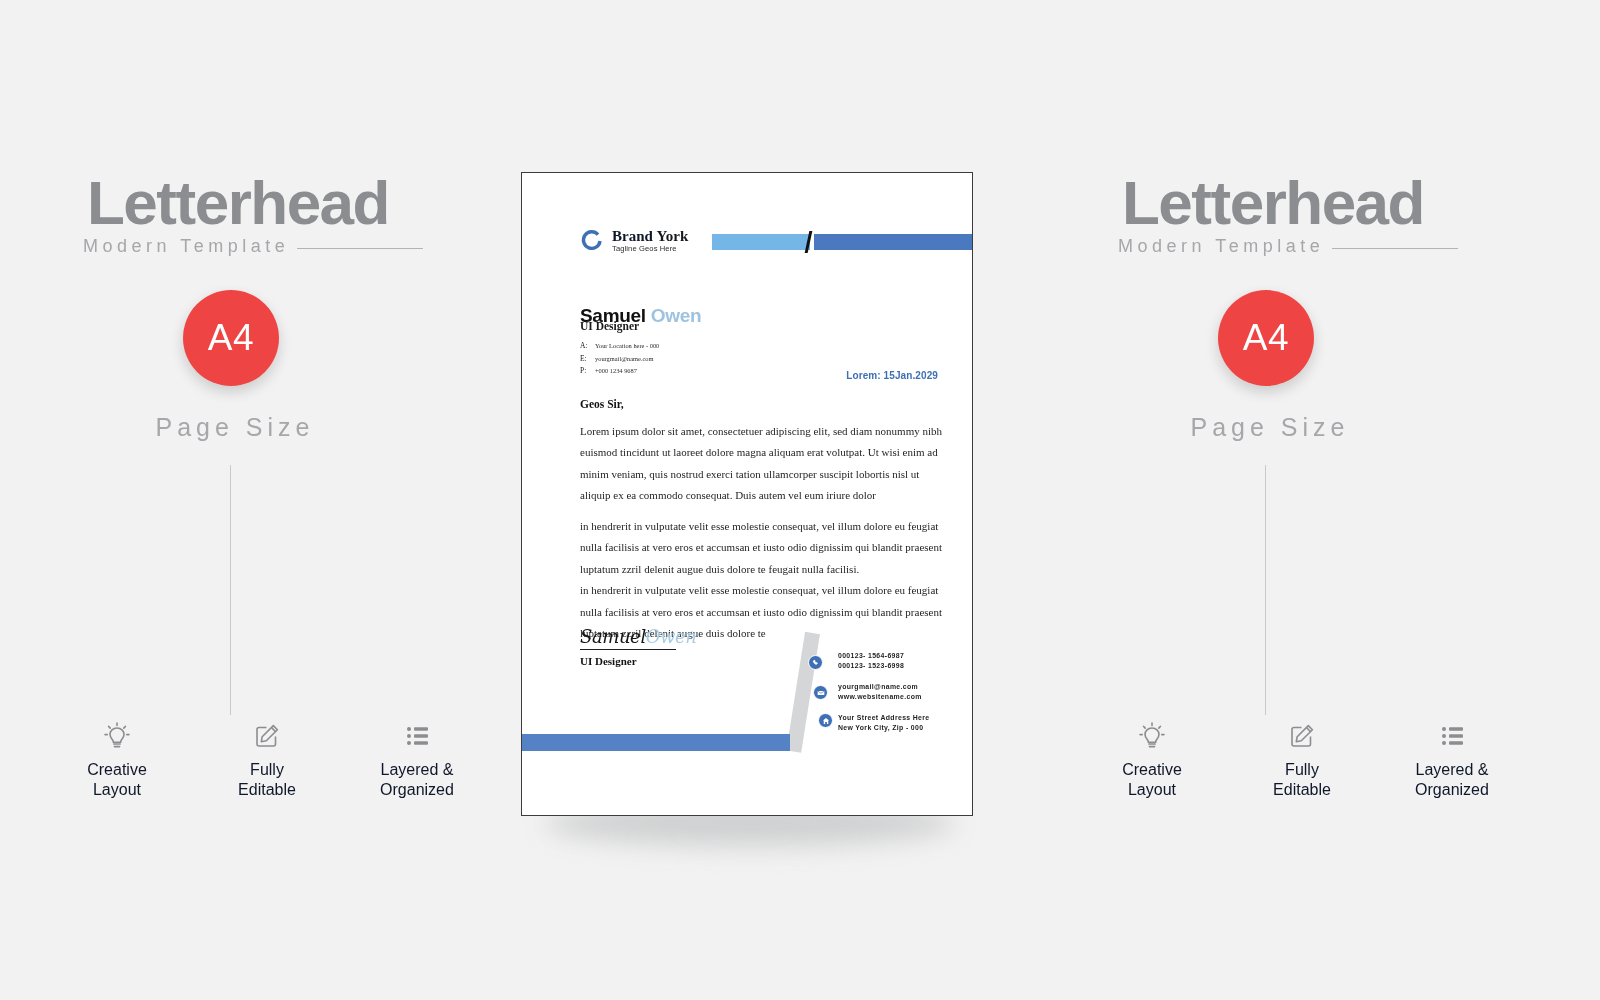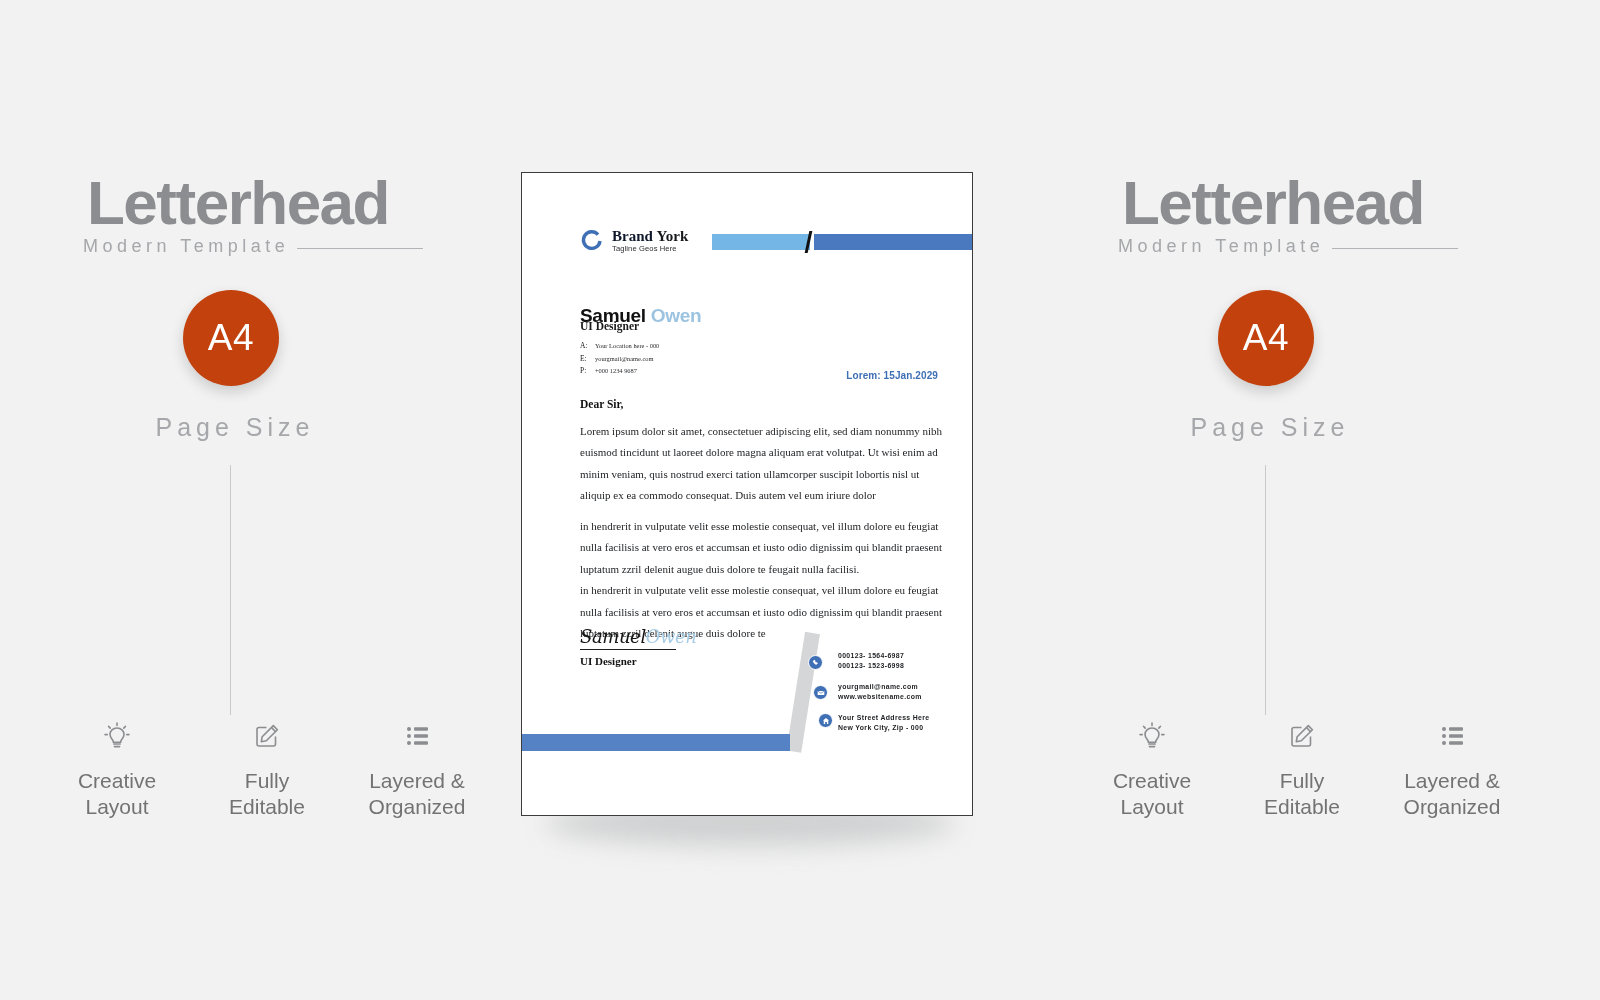--- a/index.html
+++ b/index.html
@@ -26,42 +26,42 @@
     width: 340px; display: flex; align-items: center; gap: 8px;
   }
   .promo-sub {
     font-size: 18px; letter-spacing: 4.5px; color: #a6a7aa; white-space: nowrap;
   }
   .promo-rule { flex: 1; height: 1px; background: #b3b4b7; margin-top: 3px; }
 
   .badge {
     position: absolute; top: 290px; left: 148px;
     width: 96px; height: 96px; border-radius: 50%;
-    background: #c2410c;
+    background: #ef4444;
     display: flex; align-items: center; justify-content: center;
     color: #fff; font-size: 37px; letter-spacing: 0.5px;
     box-shadow: 0 6px 14px rgba(0,0,0,0.16);
   }
   .badge-caption {
     position: absolute; top: 413px; left: 0; width: 400px;
     text-align: center; font-size: 25px; letter-spacing: 5px; color: #a6a7aa;
   }
   .vline {
     position: absolute; top: 465px; left: 195px;
     width: 1px; height: 250px; background: #c9cacc;
   }
 
   .features {
     position: absolute; top: 712px; left: 22px;
     width: 420px; display: flex; justify-content: space-between;
   }
   .feature { width: 120px; text-align: center; }
   .feature-ico { height: 48px; display: flex; align-items: center; justify-content: center; }
   .feature-label {
-    margin-top: 8px; font-size: 21px; line-height: 1.25; color: #737373;
+    font-size: 16px; line-height: 1.25; color: #0f172a;
   }
 
   
   .page-shadow {
     position: absolute; left: 545px; top: 800px;
     width: 410px; height: 46px; border-radius: 50%;
     background: #c9cacb;
     filter: blur(13px); opacity: 0.85;
   }
   .page {
@@ -322,21 +322,21 @@
         <span class="rcp-v">yourgmail@name.com</span>
       </div>
       <div class="rcp-line">
         <span class="rcp-k">P:</span>
         <span class="rcp-v">+000 1234 9687</span>
       </div>
     </div>
 
     <div class="doc-date">Lorem: 15Jan.2029</div>
 
-    <div class="salute">Dear Sir,</div>
+    <div class="salute">Geos Sir,</div>
 
     <div class="body-txt">
       <p>Lorem ipsum dolor sit amet, consectetuer adipiscing elit, sed diam nonummy nibh euismod tincidunt ut laoreet dolore magna aliquam erat volutpat. Ut wisi enim ad minim veniam, quis nostrud exerci tation ullamcorper suscipit lobortis nisl ut aliquip ex ea commodo consequat. Duis autem vel eum iriure dolor</p>
       <p class="tight"> in hendrerit in vulputate velit esse molestie consequat, vel illum dolore eu feugiat nulla facilisis at vero eros et accumsan et iusto odio dignissim qui blandit praesent luptatum zzril delenit augue duis dolore te feugait nulla facilisi.</p>
       <p>in hendrerit in vulputate velit esse molestie consequat, vel illum dolore eu feugiat nulla facilisis at vero eros et accumsan et iusto odio dignissim qui blandit praesent luptatum zzril delenit augue duis dolore te</p>
     </div>
 
     <div class="sign-wrap">
       <div class="sign-script">
         <span class="s1">Samuel</span><span class="s2">Owen</span>

